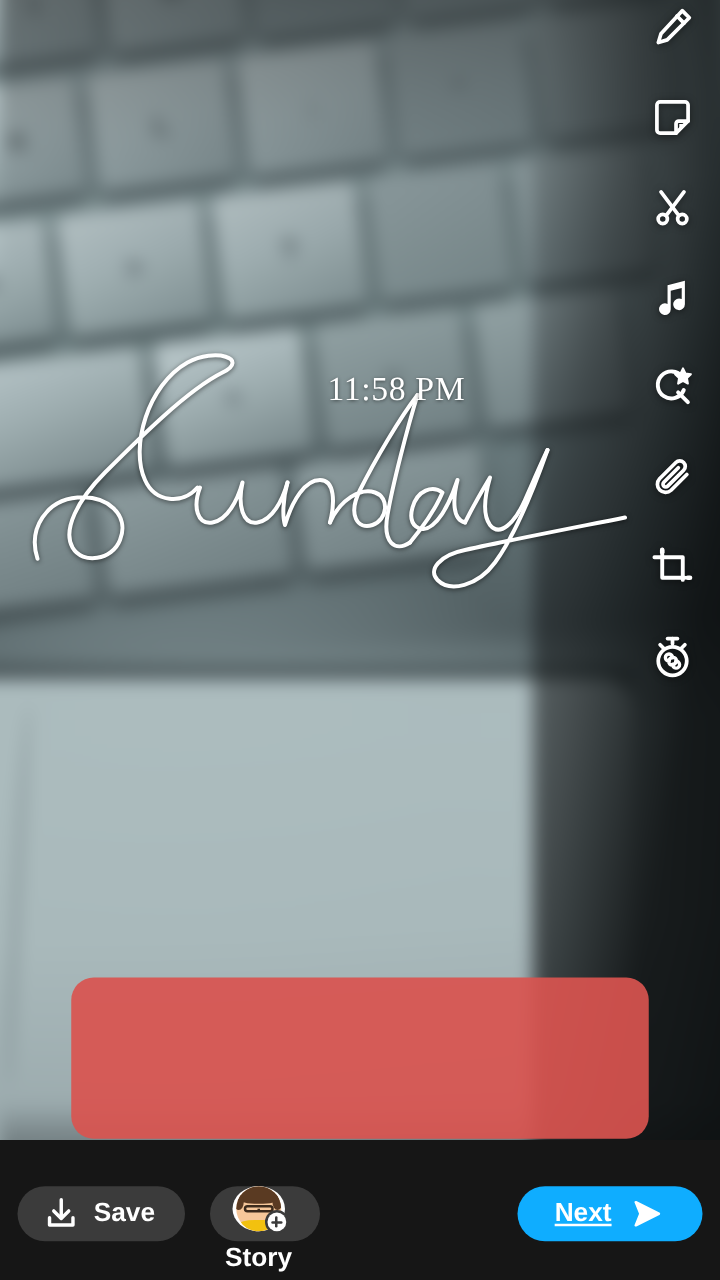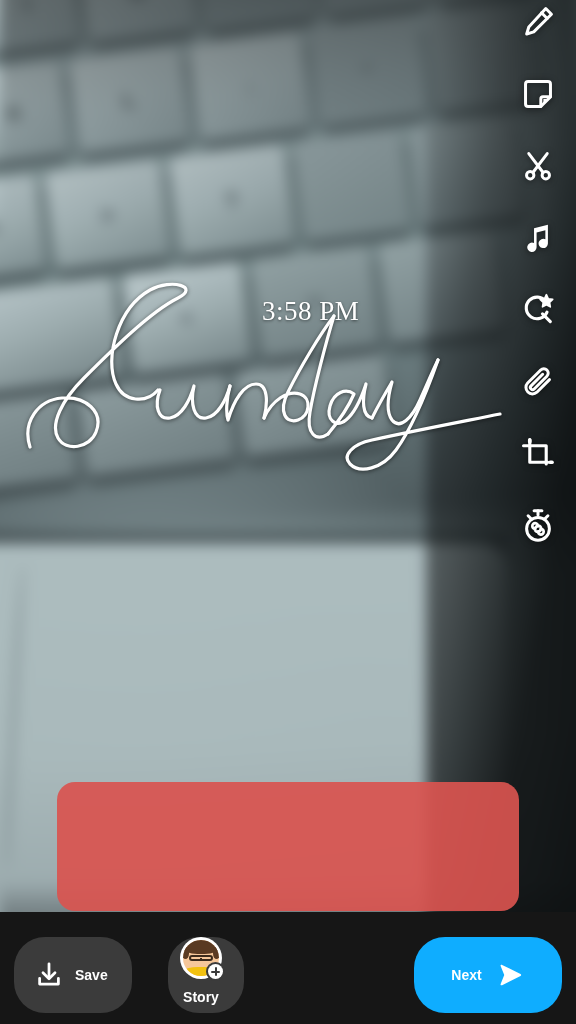--- a/index.html
+++ b/index.html
@@ -78,27 +78,27 @@
   
   .carousel-panel {
     position:absolute; left:57px; top:782px; width:462px; height:129px;
     background:#d9544f; border-radius:18px; opacity:0.92;
   }
   .carousel-row { position:absolute; left:0; right:0; top:782px; height:129px; }
 
   
   .actionbar { position:absolute; left:0; right:0; bottom:0; height:112px; background:#161616; }
   .pill {
-    position:absolute; height:76px; border-radius:31px; background:#3b3b3b;
-    display:flex; align-items:center; color:#fff; font-size:14px; font-weight:700;
+    position:absolute; height:44px; border-radius:31px; background:#3b3b3b;
+    display:flex; align-items:center; color:#fff; font-size:21px; font-weight:700;margin-top:12px;
   }
   .pill.save { left:14px; top:25px; padding:0 24px 0 20px; gap:11px; }
   .pill.story { left:168px; top:25px; padding:0 22px 0 12px; gap:10px;flex-direction:column; }
   .pill.next {
-    right:14px; top:25px; width:148px; background:#0FADFF; justify-content:center; gap:13px;
+    right:14px; top:25px; width:148px; background:#0FADFF; justify-content:center; gap:13px;text-decoration:underline;
   }
   .bitmoji {
     position:relative; width:42px; height:42px; border-radius:50%; background:#fff;
     display:flex; align-items:center; justify-content:center; overflow:visible;
   }
   .bm-face { position:relative; width:36px; height:36px; border-radius:50%; overflow:hidden; background:#f6c79a; }
   .bm-hair { position:absolute; left:0; top:0; width:100%; height:40%; background:#5a3a22; border-radius:50% 50% 40% 40%; }
   .bm-hair2 { position:absolute; left:-4%; top:18%; width:22%; height:34%; background:#5a3a22; border-radius:50%; }
   .bm-hair3 { position:absolute; right:-4%; top:18%; width:22%; height:34%; background:#5a3a22; border-radius:50%; }
   .bm-glass { position:absolute; left:16%; top:42%; width:68%; height:17%;
@@ -197,21 +197,21 @@
                    C326 148 336 156 346 148 C356 140 362 124 366 112
                    C362 128 362 144 372 146"></path>
 
           <path d="M372 146 C378 134 386 120 392 110 C388 124 386 140 392 148
                    C400 158 412 146 420 128 C428 110 434 96 438 88"></path>
           <path d="M438 88 C426 122 412 156 396 178 C382 197 360 202 350 192
                    C342 184 352 172 372 168 C408 160 460 150 500 142"></path>
         </g>
       </svg>
     </div>
-    <div class="ov-time">3:58 PM</div>
+    <div class="ov-time">11:58 PM</div>
   </div>
 
   <div class="toolrail">
 
     <div class="tool">
       <svg width="34" height="34" viewBox="0 0 24 24" fill="none" stroke="#fff" stroke-width="2.1" stroke-linecap="round" stroke-linejoin="round">
         <path d="M17.5 2.5 L21.5 6.5 L9 19 L4 20.5 L5.5 15.5 Z"></path>
         <path d="M14.5 5.5 L18.5 9.5"></path>
       </svg>
     </div>

